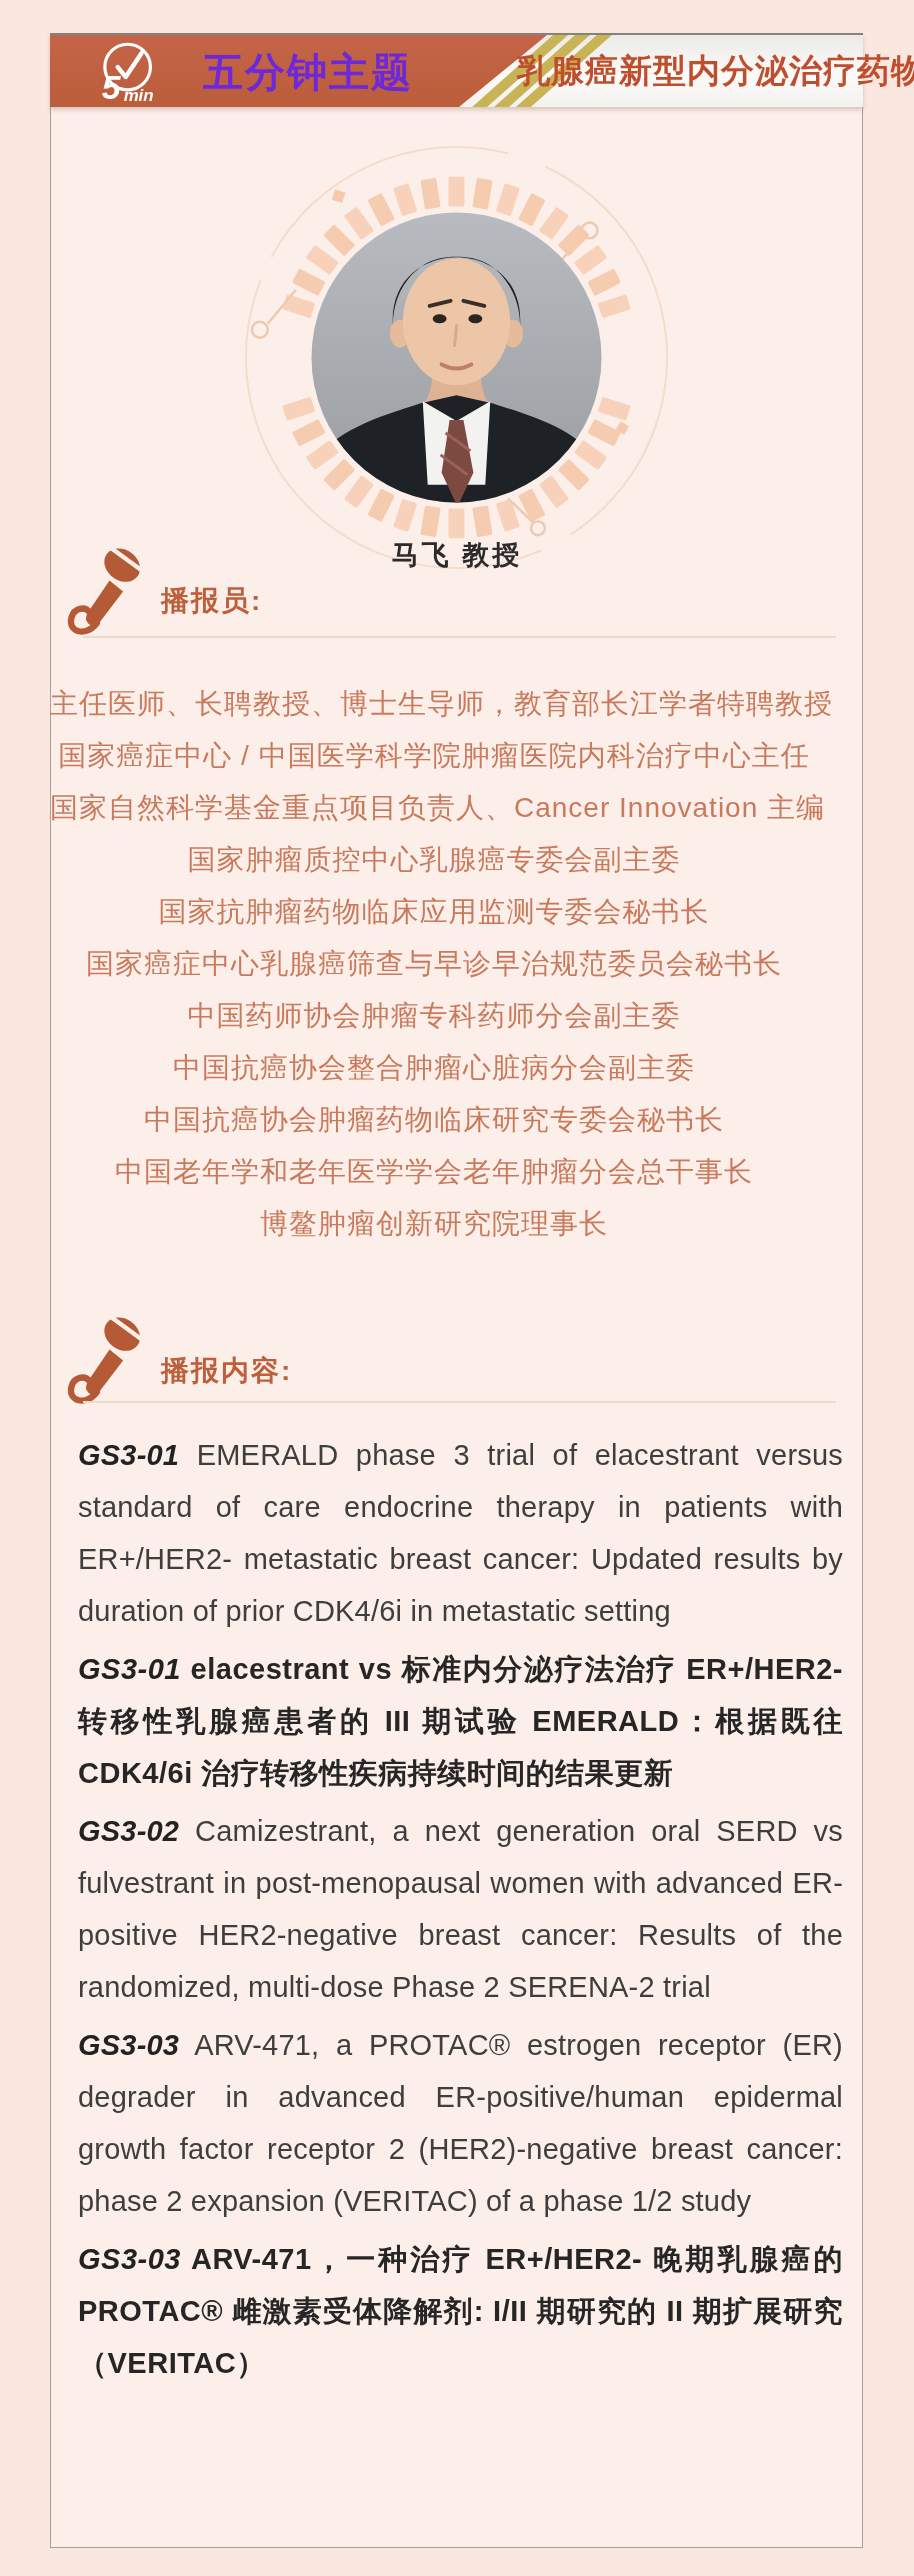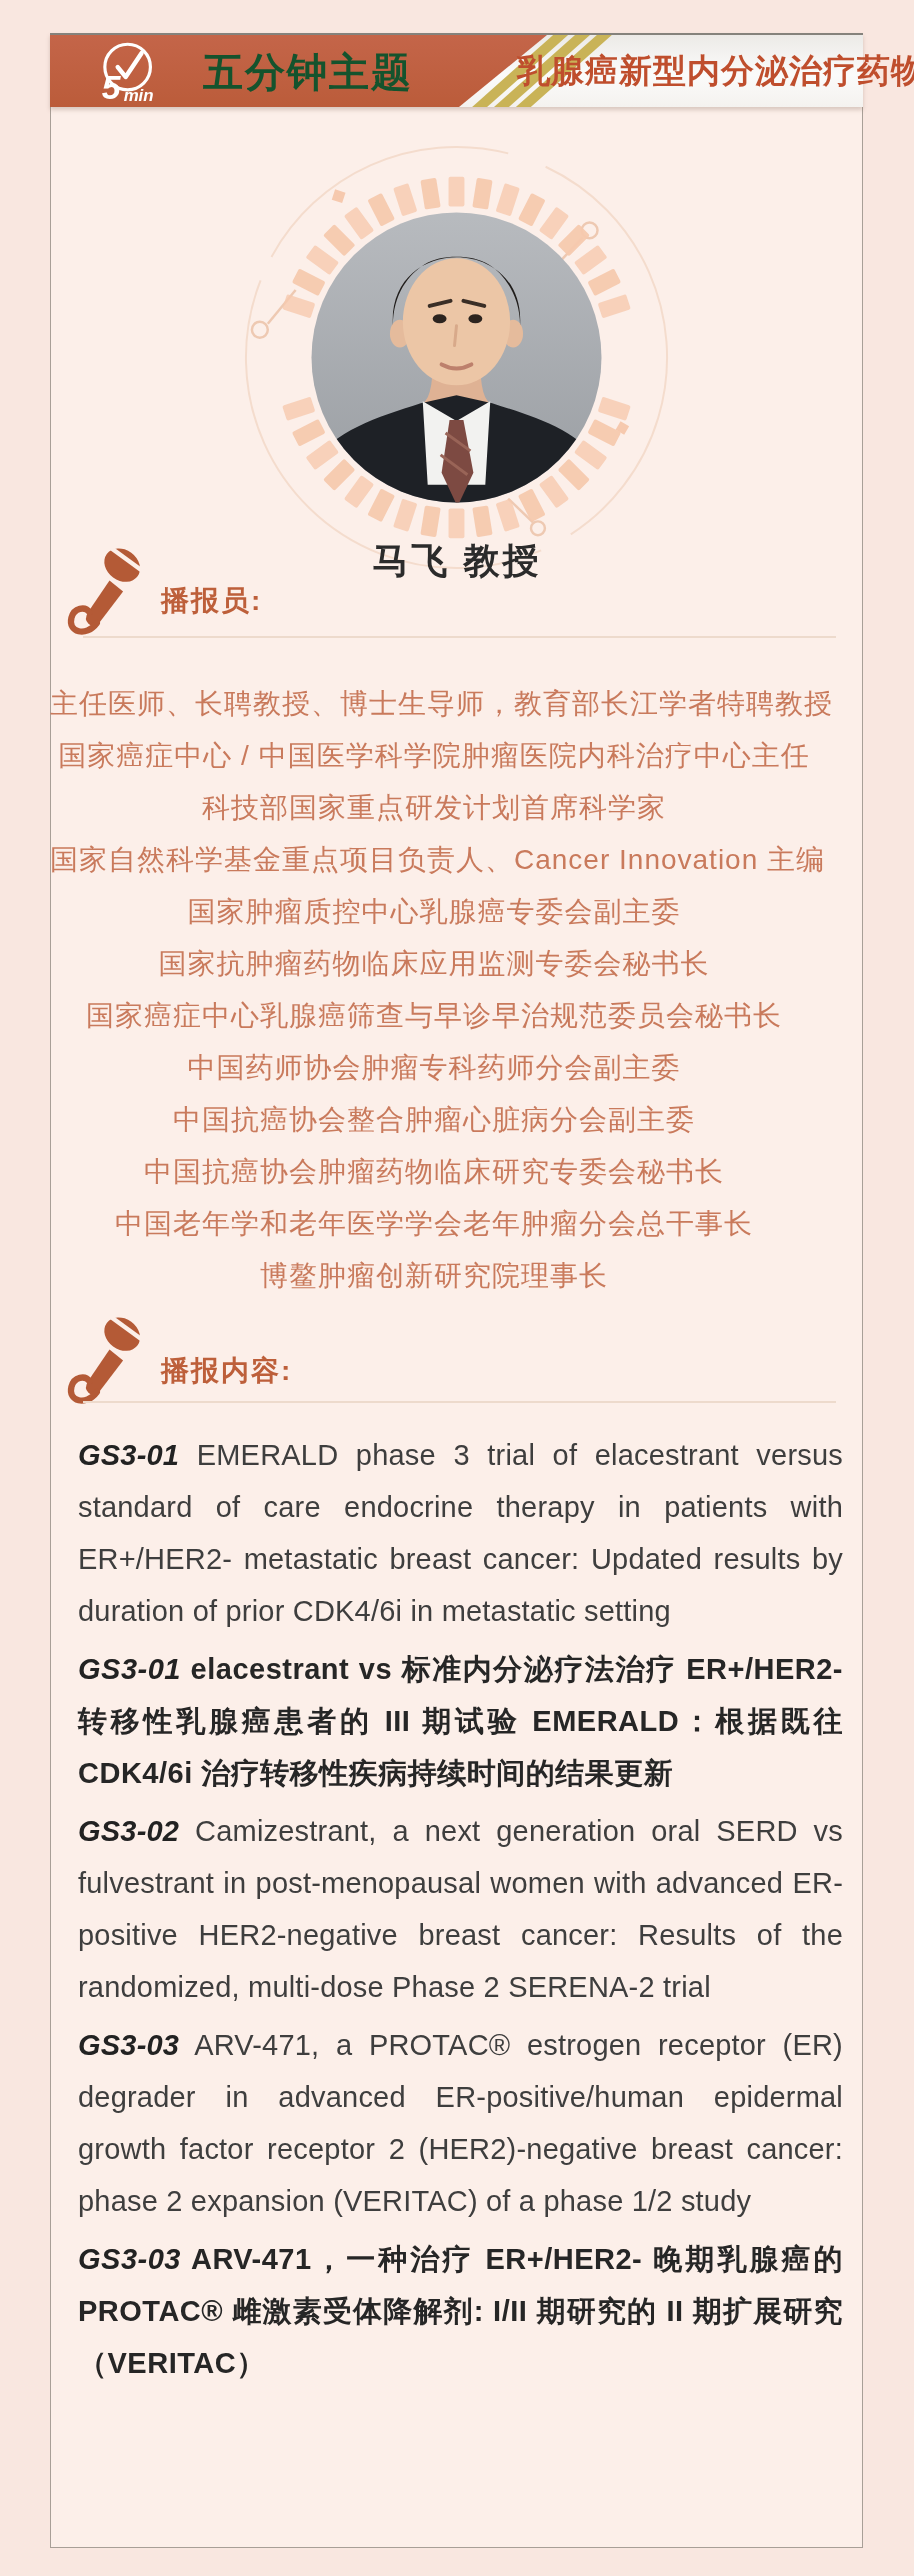--- a/index.html
+++ b/index.html
@@ -29,37 +29,37 @@
     background:linear-gradient(180deg,#c46549 0%,#bb5c3a 100%);
     clip-path:polygon(0 0,497px 0,409px 100%,0 100%);
   }
   .banner-title{
     position:absolute;left:467px;right:12px;top:50%;transform:translateY(-50%);
     text-align:center;font-size:33px;font-weight:700;color:#bf4e2d;
     letter-spacing:1px;white-space:nowrap;
   }
   .logo{position:absolute;left:38px;top:4px;display:flex;align-items:center;}
   .logo-label{
-    color:#14532d;font-size:40px;font-weight:700;letter-spacing:2px;
+    color:#6d28d9;font-size:40px;font-weight:700;letter-spacing:2px;
     margin-left:8px;line-height:66px;white-space:nowrap;
   }
   
   .avatar-wrap{position:absolute;left:238px;top:139px;width:437px;height:437px;}
   
   .mic1{position:absolute;left:66px;top:541px;width:87px;height:99px;}
   .mic2{position:absolute;left:66px;top:1310px;width:87px;height:99px;}
   .sec-label{
     position:absolute;left:161px;font-size:28px;font-weight:700;color:#bd5f3a;
     letter-spacing:2px;white-space:nowrap;
   }
   .sec-label.presenter{top:582px;}
   .sec-label.content{top:1352px;}
   .presenter-name{
     position:absolute;left:0;width:914px;top:537px;text-align:center;
-    font-size:36px;font-weight:700;color:#2b2b2b;letter-spacing:3px;
+    font-size:27px;font-weight:700;color:#2b2b2b;letter-spacing:3px;
   }
   .divider{position:absolute;left:83px;width:753px;height:2px;background:#eddacc;}
   .divider.d1{top:636px;}
   .divider.d2{top:1401px;}
   
   .credentials{
     position:absolute;left:50px;top:678px;width:768px;text-align:center;
   }
   .cred{
     font-size:28px;line-height:52px;color:#c97a5c;letter-spacing:1px;
@@ -196,21 +196,20 @@
 <div class="sec-label presenter">播报员:</div>
 <div class="presenter-name">马飞 教授</div>
 <div class="divider d1"></div>
 
 <div class="credentials">
 
     <div class="cred">主任医师、长聘教授、博士生导师，教育部长江学者特聘教授</div>
 
     <div class="cred">国家癌症中心 / 中国医学科学院肿瘤医院内科治疗中心主任</div>
 
-    <div class="cred">科技部国家重点研发计划首席科学家</div>
 
     <div class="cred">国家自然科学基金重点项目负责人、Cancer Innovation 主编</div>
 
     <div class="cred">国家肿瘤质控中心乳腺癌专委会副主委</div>
 
     <div class="cred">国家抗肿瘤药物临床应用监测专委会秘书长</div>
 
     <div class="cred">国家癌症中心乳腺癌筛查与早诊早治规范委员会秘书长</div>
 
     <div class="cred">中国药师协会肿瘤专科药师分会副主委</div>

